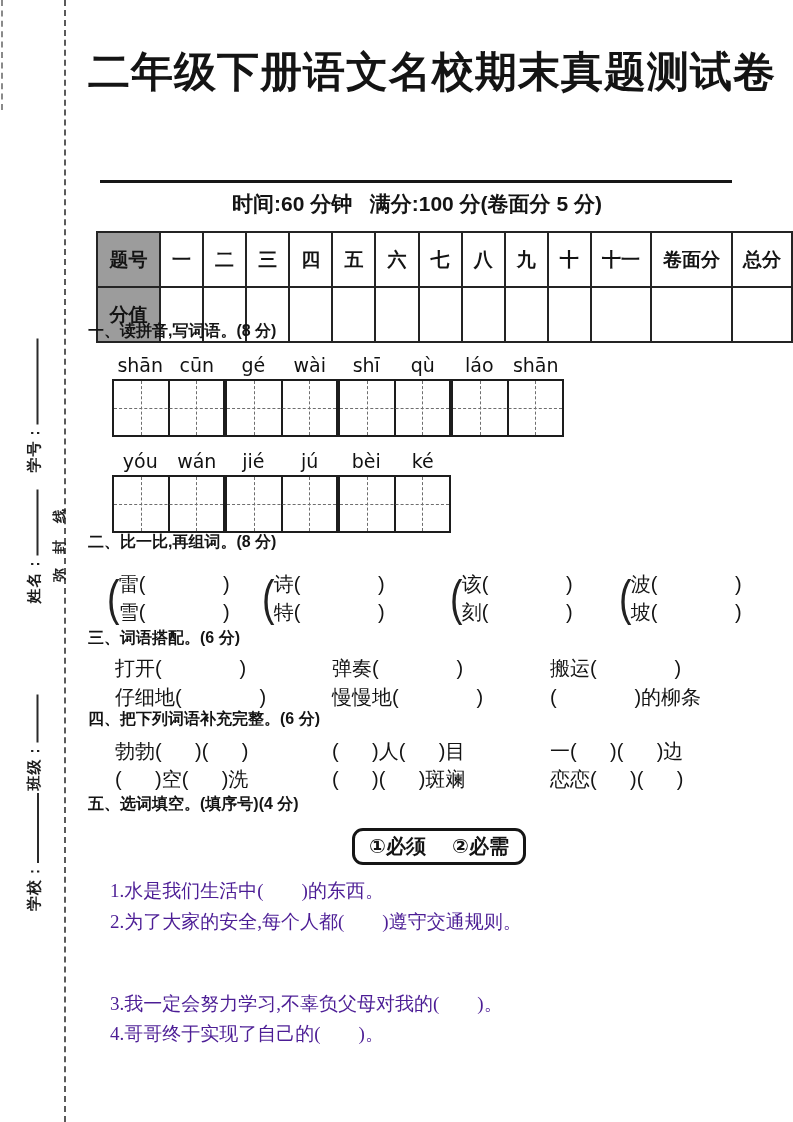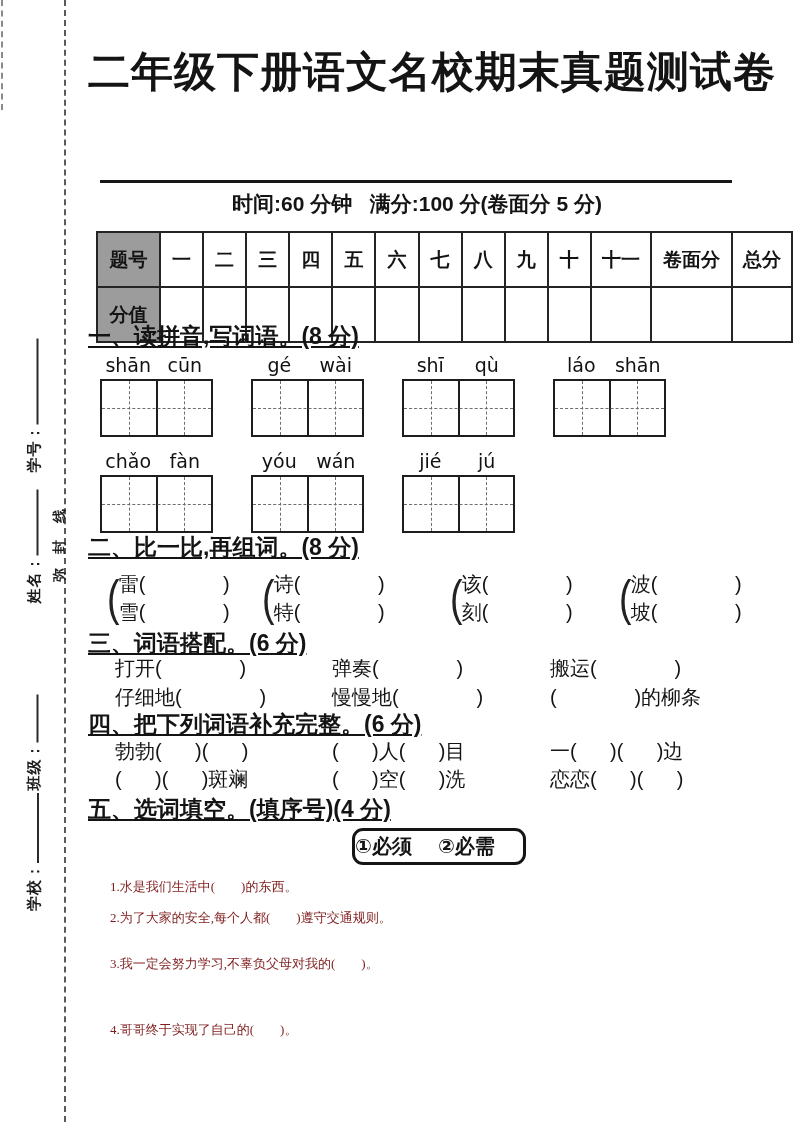--- a/index.html
+++ b/index.html
@@ -36,51 +36,51 @@
 
   
   .score-table{position:absolute; left:96px; top:231px; border-collapse:collapse;}
   .score-table td{
     border:2px solid #242424; height:37px; text-align:center; vertical-align:middle;
     font-size:19px; font-weight:700; padding:8px; white-space:nowrap;
   }
   .score-table td.gray{background:#9c9c9c;}
 
   
-  .sec-heading{position:absolute; left:88px; width:680px; font-size:23px; font-weight:700; white-space:pre;text-decoration:underline;}
+  .sec-heading{position:absolute; left:88px; width:680px; font-size:16px; font-weight:700; white-space:pre;}
   .item-row{position:absolute; left:88px; width:690px; display:grid; font-size:20px; font-weight:500; white-space:pre;}
   .row-3a{grid-template-columns:217px 218px auto; padding-left:27px;}
   .row-4a{grid-template-columns:155px 188px 169px auto; padding-left:17px;}
 
   
-  .pin-row{position:absolute; left:100px; display:flex; gap:38px;}
+  .pin-row{position:absolute; left:112px; display:flex; }
   .pin-group{width:113px;}
   .pin-labels{display:flex; width:113px; margin-bottom:3px;
     font-family:"DejaVu Sans","Liberation Sans",sans-serif; font-size:19px; color:#111;}
   .pin-labels span{flex:1; text-align:center;}
   .tzg{box-sizing:border-box; width:113px; height:58px; border:2px solid #1d1d1d; display:flex; position:relative; background:#fff;}
   .tzg .cell{flex:1; position:relative;}
   .tzg .cell + .cell{border-left:2px solid #1d1d1d;}
   .tzg .cell::after{content:""; position:absolute; left:50%; top:0; bottom:0; width:0; border-left:1px dashed #6e6e6e;}
   .tzg .hmid{content:""; position:absolute; left:0; right:0; top:50%; height:0; border-top:1px dashed #6e6e6e;}
 
   
   .pair{display:flex; align-items:center;}
   .pair-brace{font-size:50px; font-weight:300; line-height:54px; transform:scaleX(.75); margin-right:-3px; color:#222;}
   .pair-lines div{font-size:20px; font-weight:500; line-height:28px; white-space:pre;}
 
   
   .word-box{
     position:absolute; left:352px; width:174px; height:37px; box-sizing:border-box;
     border:3px solid #151515; border-radius:11px; background:#fff;
-    display:flex; align-items:center; justify-content:flex-start; gap:26px;
+    display:flex; align-items:center; justify-content:center; gap:26px;
     font-size:20px; font-weight:600; white-space:nowrap;
   }
-  .sentence{position:absolute; left:110px; width:640px; font-size:13px; white-space:pre;
-    font-family:"Liberation Serif","DejaVu Serif",serif; color:#7f1d1d;}
+  .sentence{position:absolute; left:110px; width:640px; font-size:19px; white-space:pre;
+    font-family:"Liberation Serif","DejaVu Serif",serif; color:#4c1d95;}
 </style>
 </head>
 <body>
 
 <div class="page">
 
   <div class="corner-dash"></div>
   <div class="seal-dash"></div>
   <div class="sidebar-field" id="field-0"><span>学号：</span><span class="blank"></span></div>
   <div class="sidebar-field" id="field-1"><span>姓名：</span><span class="blank"></span></div>
@@ -174,67 +174,67 @@
         <div class="tzg">
           <div class="cell"></div>
           <div class="cell"></div>
           <div class="hmid"></div>
         </div>
       </div>
     </div>
   <div class="pin-row" id="pinrow-1" style="top:450px">
       <div class="pin-group">
         <div class="pin-labels">
-          <span>chǎo</span>
-          <span>fàn</span>
-        </div>
-        <div class="tzg">
-          <div class="cell"></div>
-          <div class="cell"></div>
-          <div class="hmid"></div>
-        </div>
-      </div>
-      <div class="pin-group">
-        <div class="pin-labels">
           <span>yóu</span>
           <span>wán</span>
         </div>
         <div class="tzg">
           <div class="cell"></div>
           <div class="cell"></div>
           <div class="hmid"></div>
         </div>
       </div>
       <div class="pin-group">
         <div class="pin-labels">
           <span>jié</span>
           <span>jú</span>
+        </div>
+        <div class="tzg">
+          <div class="cell"></div>
+          <div class="cell"></div>
+          <div class="hmid"></div>
+        </div>
+      </div>
+      <div class="pin-group">
+        <div class="pin-labels">
+          <span>bèi</span>
+          <span>ké</span>
         </div>
         <div class="tzg">
           <div class="cell"></div>
           <div class="cell"></div>
           <div class="hmid"></div>
         </div>
       </div>
     </div>
 
   <div class="sec-heading" style="top:532px">二、比一比,再组词。(8 分)</div>
   <div class="item-row row-4a" id="pairs-row" style="top:570px"><div class="pair"><span class="pair-brace">(</span><div class="pair-lines"><div>雷(              )</div><div>雪(              )</div></div></div><div class="pair"><span class="pair-brace">(</span><div class="pair-lines"><div>诗(              )</div><div>特(              )</div></div></div><div class="pair"><span class="pair-brace">(</span><div class="pair-lines"><div>该(              )</div><div>刻(              )</div></div></div><div class="pair"><span class="pair-brace">(</span><div class="pair-lines"><div>波(              )</div><div>坡(              )</div></div></div></div>
 
   <div class="sec-heading" style="top:628px">三、词语搭配。(6 分)</div>
   <div class="item-row row-3a" id="s3r-0" style="top:655px"><span>打开(              )</span><span>弹奏(              )</span><span>搬运(              )</span></div>
   <div class="item-row row-3a" id="s3r-1" style="top:684px"><span>仔细地(              )</span><span>慢慢地(              )</span><span>(              )的柳条</span></div>
 
   <div class="sec-heading" style="top:709px">四、把下列词语补充完整。(6 分)</div>
   <div class="item-row row-3a" id="s4r-0" style="top:738px"><span>勃勃(      )(      )</span><span>(      )人(      )目</span><span>一(      )(      )边</span></div>
-  <div class="item-row row-3a" id="s4r-1" style="top:766px"><span>(      )(      )斑斓</span><span>(      )空(      )洗</span><span>恋恋(      )(      )</span></div>
+  <div class="item-row row-3a" id="s4r-1" style="top:766px"><span>(      )空(      )洗</span><span>(      )(      )斑斓</span><span>恋恋(      )(      )</span></div>
 
   <div class="sec-heading" style="top:794px">五、选词填空。(填序号)(4 分)</div>
   <div class="word-box" id="box-0" style="top:828px">
       <span>①必须</span>
       <span>②必需</span>
     </div>
   <div class="sentence" id="sent-0" style="top:878px">1.水是我们生活中(        )的东西。</div>
   <div class="sentence" id="sent-1" style="top:909px">2.为了大家的安全,每个人都(        )遵守交通规则。</div>
-  <div class="sentence" id="sent-2" style="top:955px">3.我一定会努力学习,不辜负父母对我的(        )。</div>
+  <div class="sentence" id="sent-2" style="top:991px">3.我一定会努力学习,不辜负父母对我的(        )。</div>
   <div class="sentence" id="sent-3" style="top:1021px">4.哥哥终于实现了自己的(        )。</div>
 
 </div>
 
 </body></html>

